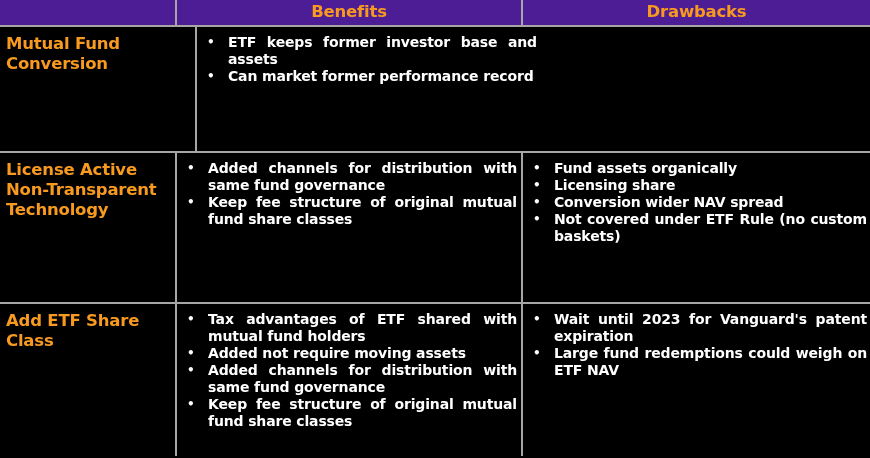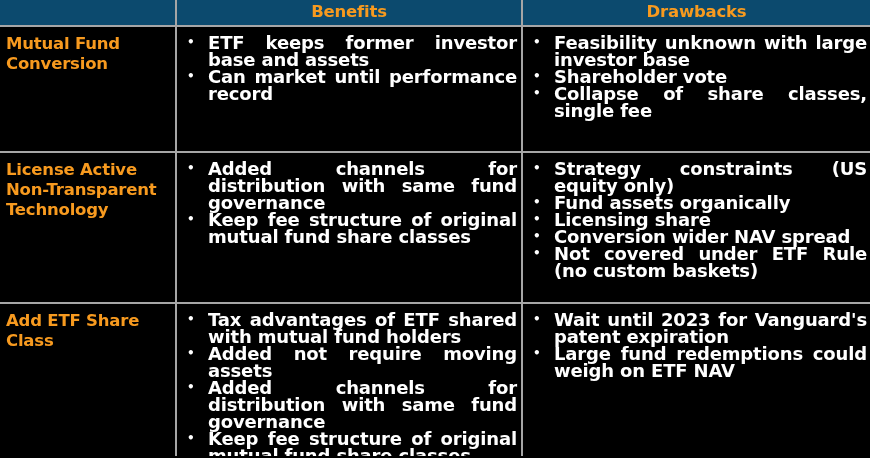--- a/index.html
+++ b/index.html
@@ -13,21 +13,21 @@
     width: 870px; height: 458px;
     display: flex; flex-direction: column;
     background: #000000;
   }
 
   
   .thead {
     display: flex;
     height: 27px;
     flex: 0 0 27px;
-    background: #0c4a6e;
+    background: #4c1d95;
     border-bottom: 2px solid #a6a6a6;
   }
   .th {
     display: flex;
     align-items: center;
     justify-content: center;
     color: #f79a1f;
     font-weight: bold;
     font-size: 16.5px;
     letter-spacing: -0.2px;
@@ -37,21 +37,21 @@
   .th.c0 { width: 175px; flex: 0 0 175px; }
   .th.c1 { width: 346px; flex: 0 0 346px; border-left: 2px solid #a6a6a6; }
   .th.c2 { flex: 1 1 auto; border-left: 2px solid #a6a6a6; }
 
   
   .trow {
     display: flex;
     background: #000000;
     border-bottom: 2px solid #a6a6a6;
   }
-  .trow.r0 { height: 126px; flex: 0 0 126px; }
+  .trow.r0 { height: 126px; flex: 0 0 126px; gap: 20px; }
   .trow.r1 { height: 151px; flex: 0 0 151px; justify-content: space-between; }
   .trow.r2 { height: 152px; flex: 0 0 152px; border-bottom: none; }
 
   .td {
     overflow: hidden;
     padding-top: 7px;
   }
   .td.c0 {
     width: 175px; flex: 0 0 175px;
     padding-left: 6px; padding-right: 4px;
@@ -74,21 +74,21 @@
     line-height: 20px;
     letter-spacing: -0.2px;
     word-break: break-word;
   }
 
   ul.bullets { list-style: none; }
   ul.bullets li {
     position: relative;
     color: #ffffff;
     font-weight: bold;
-    font-size: 18px;
+    font-size: 14px;
     line-height: 17px;
     padding-left: 22px;
     margin-bottom: 0px;
     letter-spacing: -0.15px;
     text-align: justify;
     text-justify: inter-word;
   }
   ul.bullets li::before {
     content: "\2022";
     position: absolute;
@@ -112,45 +112,37 @@
     <div class="th c2">Drawbacks</div>
   </div>
 
   <div class="trow r0">
     <div class="td c0">
       <div class="cat">Mutual Fund Conversion</div>
     </div>
     <div class="td c1">
       <ul class="bullets">
         <li><span>ETF keeps former investor base and assets</span></li>
-        <li><span>Can market until performance record</span></li>
-      </ul>
-    </div>
-    <div class="td c2">
-      <ul class="bullets">
-        <li><span>Feasibility unknown with large investor base</span></li>
-        <li><span>Shareholder vote</span></li>
-        <li><span>Collapse of share classes, single fee</span></li>
+        <li><span>Can market former performance record</span></li>
       </ul>
     </div>
   </div>
 
   <div class="trow r1">
     <div class="td c0">
       <div class="cat">License Active Non-Transparent Technology</div>
     </div>
     <div class="td c1">
       <ul class="bullets">
         <li><span>Added channels for distribution with same fund governance</span></li>
         <li><span>Keep fee structure of original mutual fund share classes</span></li>
       </ul>
     </div>
     <div class="td c2">
       <ul class="bullets">
-        <li><span>Strategy constraints (US equity only)</span></li>
         <li><span>Fund assets organically</span></li>
         <li><span>Licensing share</span></li>
         <li><span>Conversion wider NAV spread</span></li>
         <li><span>Not covered under ETF Rule (no custom baskets)</span></li>
       </ul>
     </div>
   </div>
 
   <div class="trow r2">
     <div class="td c0">

